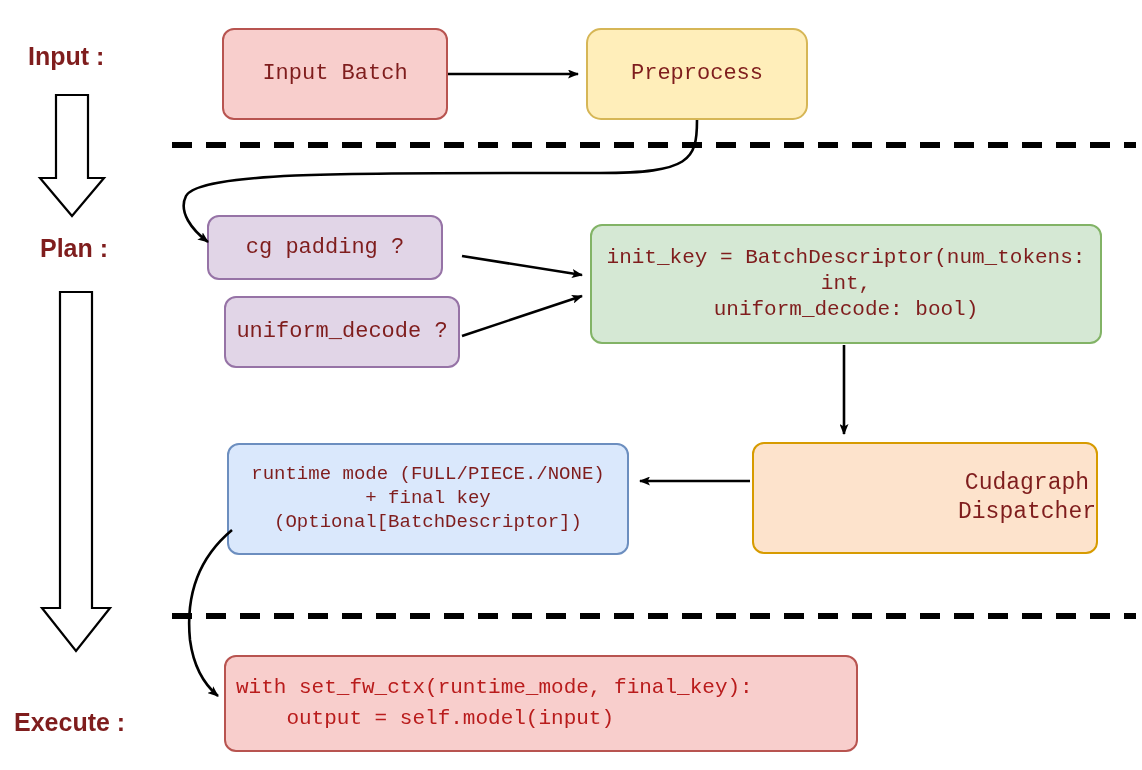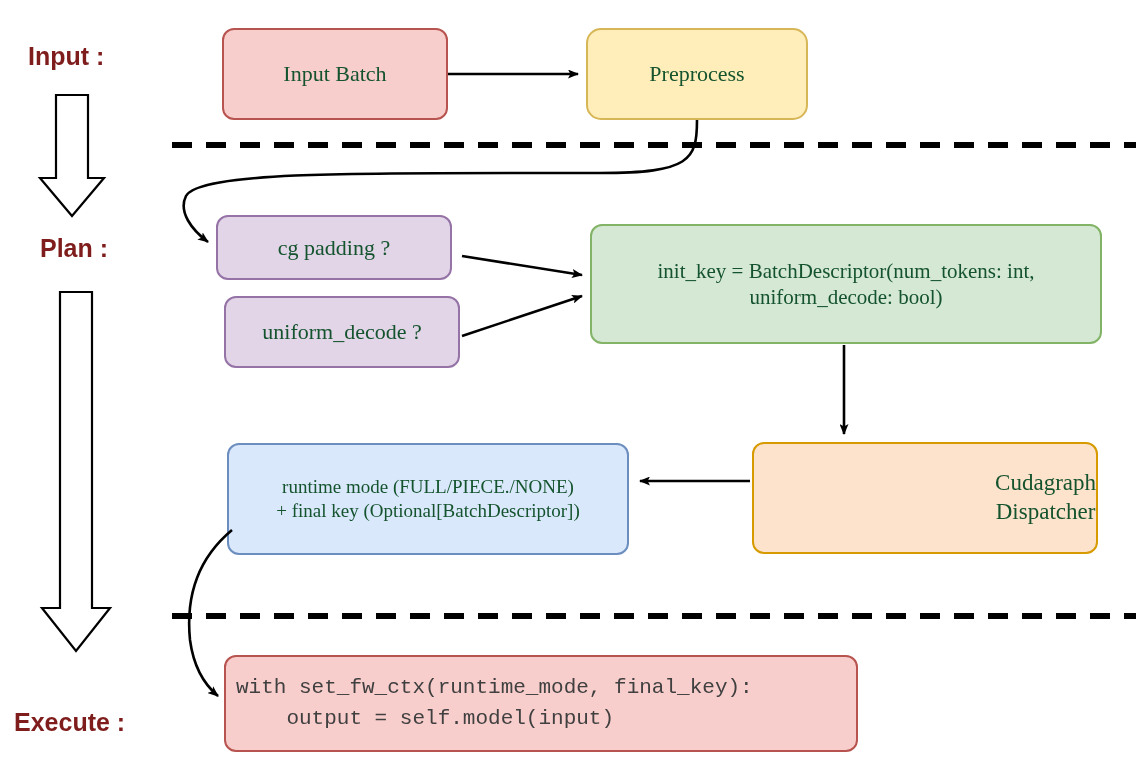--- a/index.html
+++ b/index.html
@@ -29,22 +29,22 @@
   .node {
     position: absolute;
     box-sizing: border-box;
     border-radius: 12px;
     border-width: 2px;
     border-style: solid;
     display: flex;
     align-items: center;
     justify-content: center;
     text-align: center;
-    font-family: Liberation Serif, serif;
-    color: #14532d;
+    font-family: Liberation Mono, monospace;
+    color: #7f1d1d;
     line-height: 1.25;
   }
   .node .node-text {
     display: block;
     width: 100%;
     white-space: pre-line;
   }
   .node-input-batch {
     background: #f8cecc;
     border-color: #b85450;
@@ -85,21 +85,21 @@
   .node-dispatch {
     background: #fad7b5;
     border-color: #d79b00;
     font-size: 20px;
   }
   .node-code {
     background: #f8cecc;
     border-color: #b85450;
     font-family: "Liberation Mono", "DejaVu Sans Mono", monospace;
     font-size: 21px;
-    color: #404040;
+    color: #b91c1c;
     justify-content: flex-start;
     align-items: center;
     padding-left: 10px;
     line-height: 1.45;
   }
   .node-code .node-text {
     text-align: left;
     white-space: pre;
   }
   svg.overlay {
@@ -140,21 +140,21 @@
   <div class="stage-label" style="left:14px; top:668px;margin-top:40px;">Execute :</div>
 
   <div class="node node-input-batch" style="left:222px; top:28px; width:226px; height:92px;">
     <span class="node-text">Input Batch</span>
   </div>
 
   <div class="node node-preprocess" style="left:586px; top:28px; width:222px; height:92px;">
     <span class="node-text">Preprocess</span>
   </div>
 
-  <div class="node node-purple" style="left:216px; top:215px; width:236px; height:65px;">
+  <div class="node node-purple" style="left:207px; top:215px; width:236px; height:65px;">
     <span class="node-text">cg padding ?</span>
   </div>
 
   <div class="node node-purple" style="left:224px; top:296px; width:236px; height:72px;">
     <span class="node-text">uniform_decode ?</span>
   </div>
 
   <div class="node node-green" style="left:590px; top:224px; width:512px; height:120px;">
     <span class="node-text">init_key = BatchDescriptor(num_tokens: int,
 uniform_decode: bool)</span>

